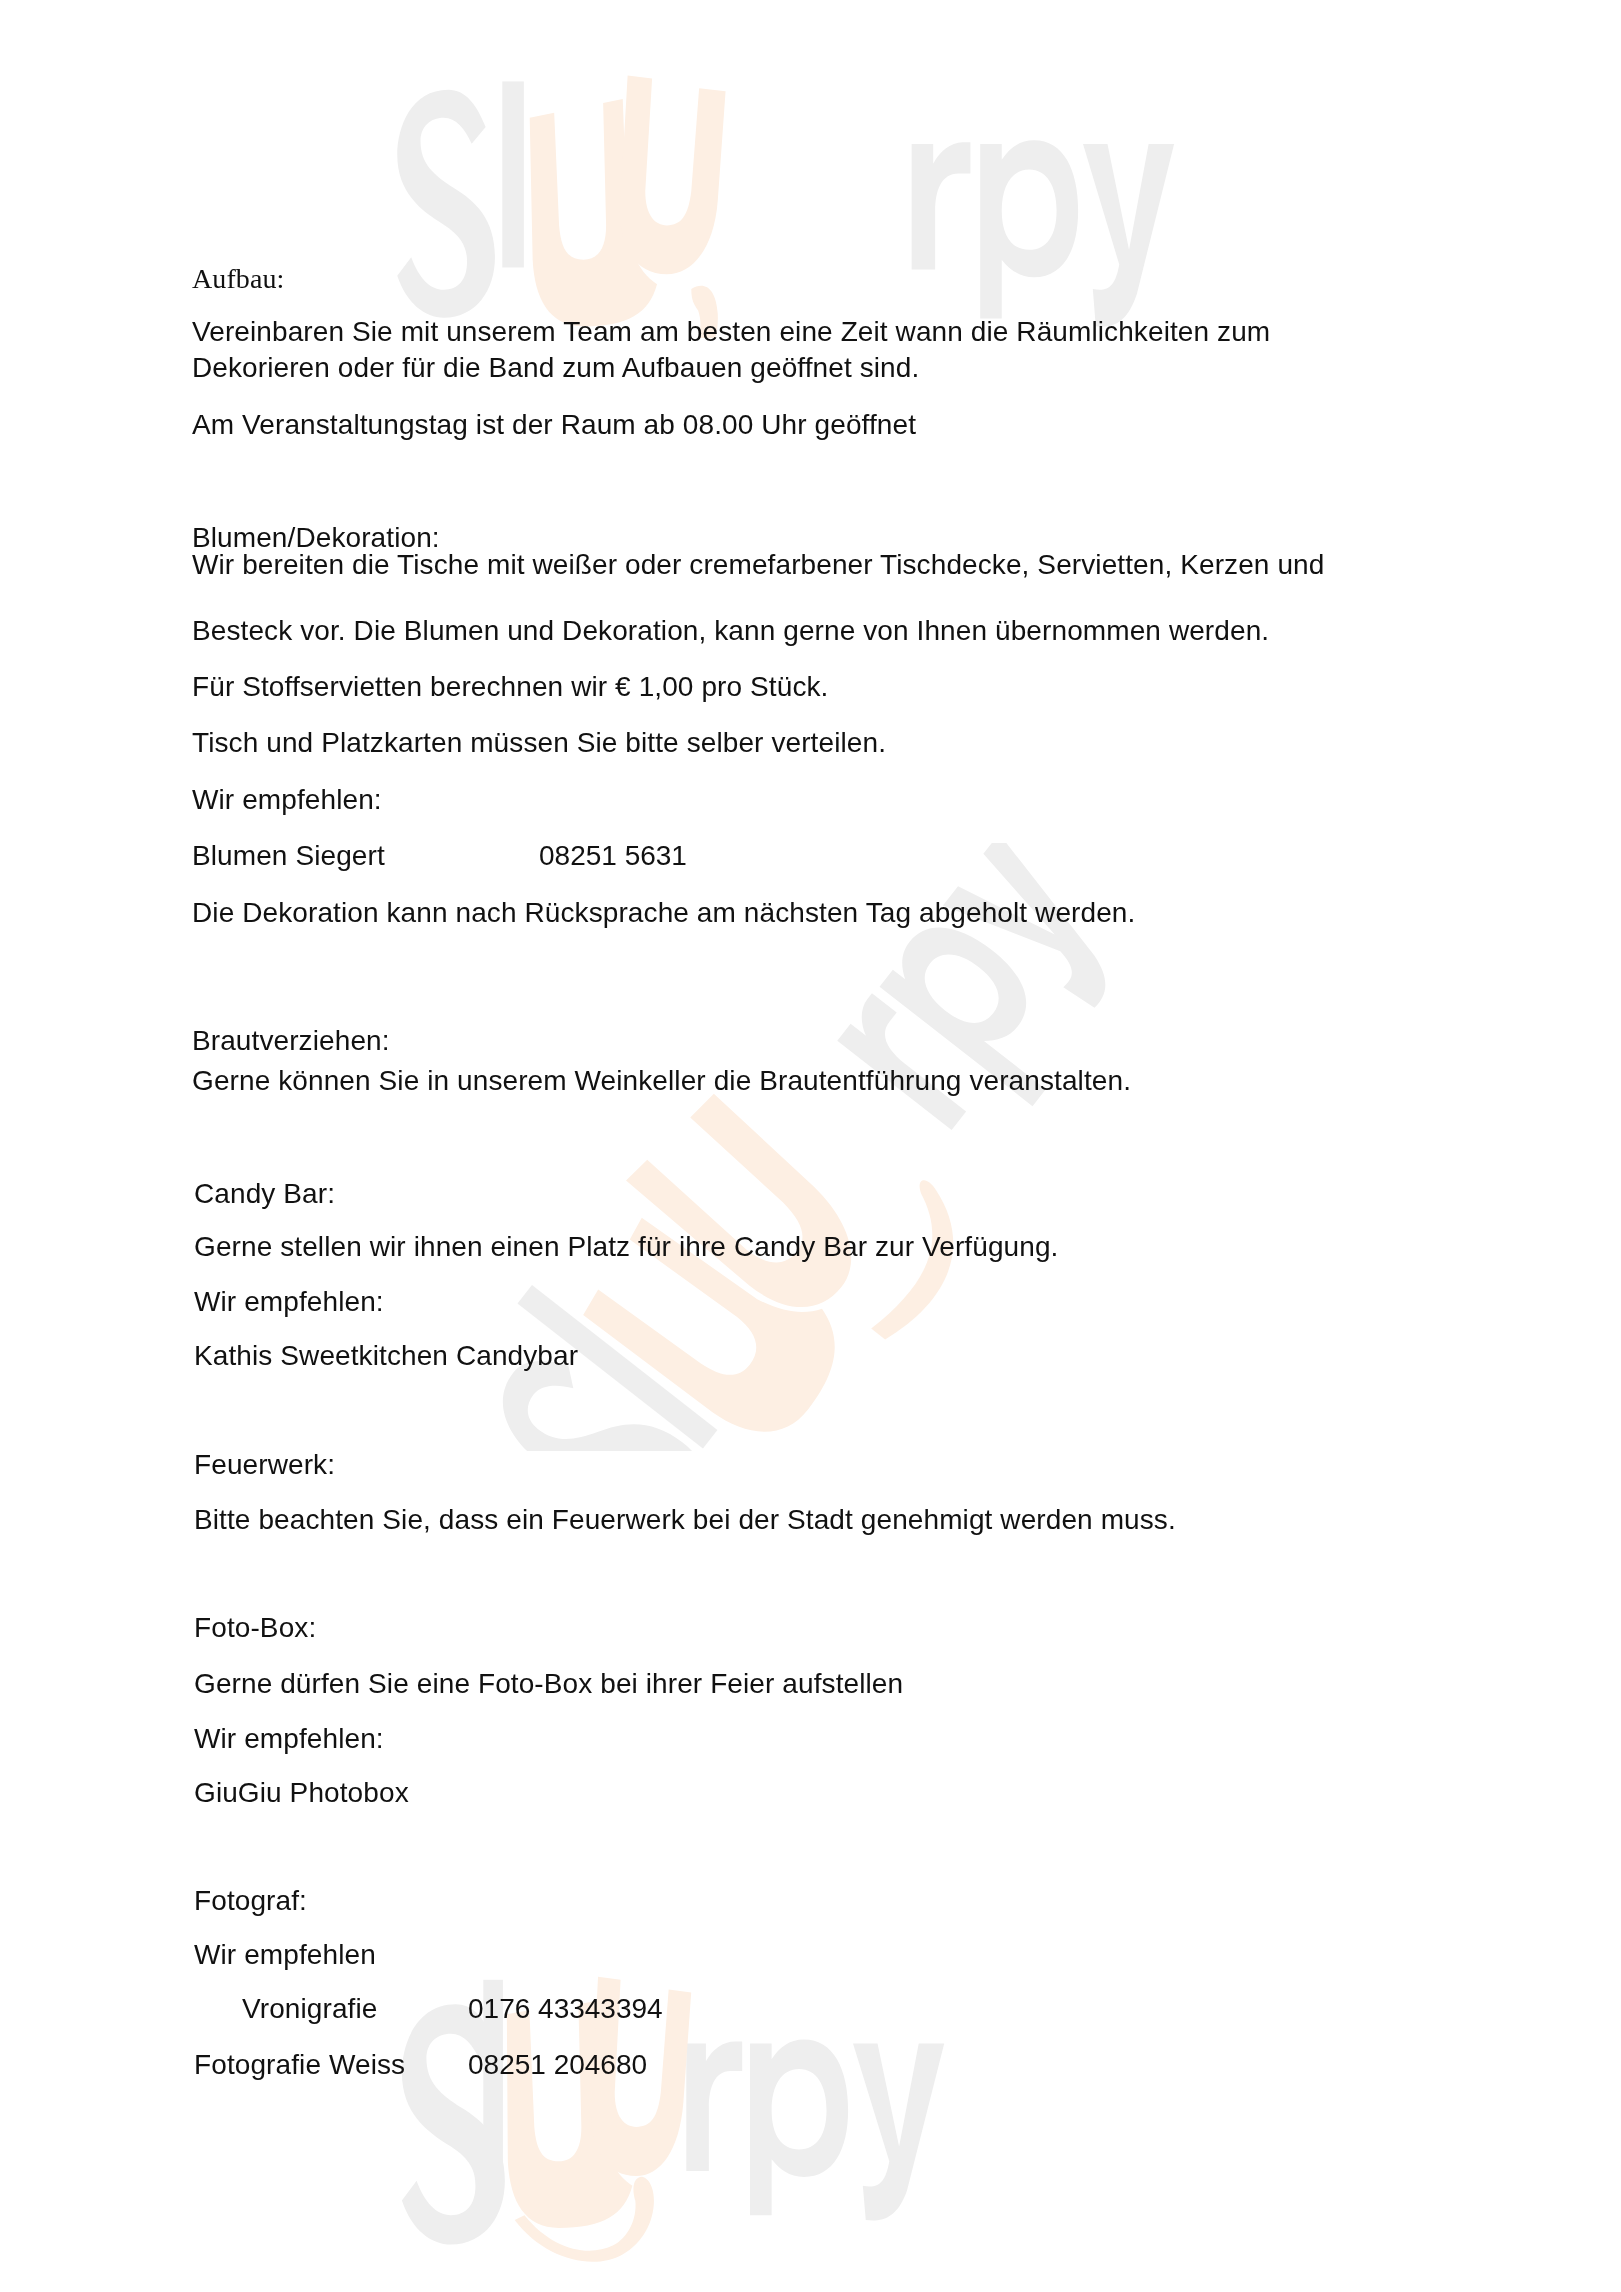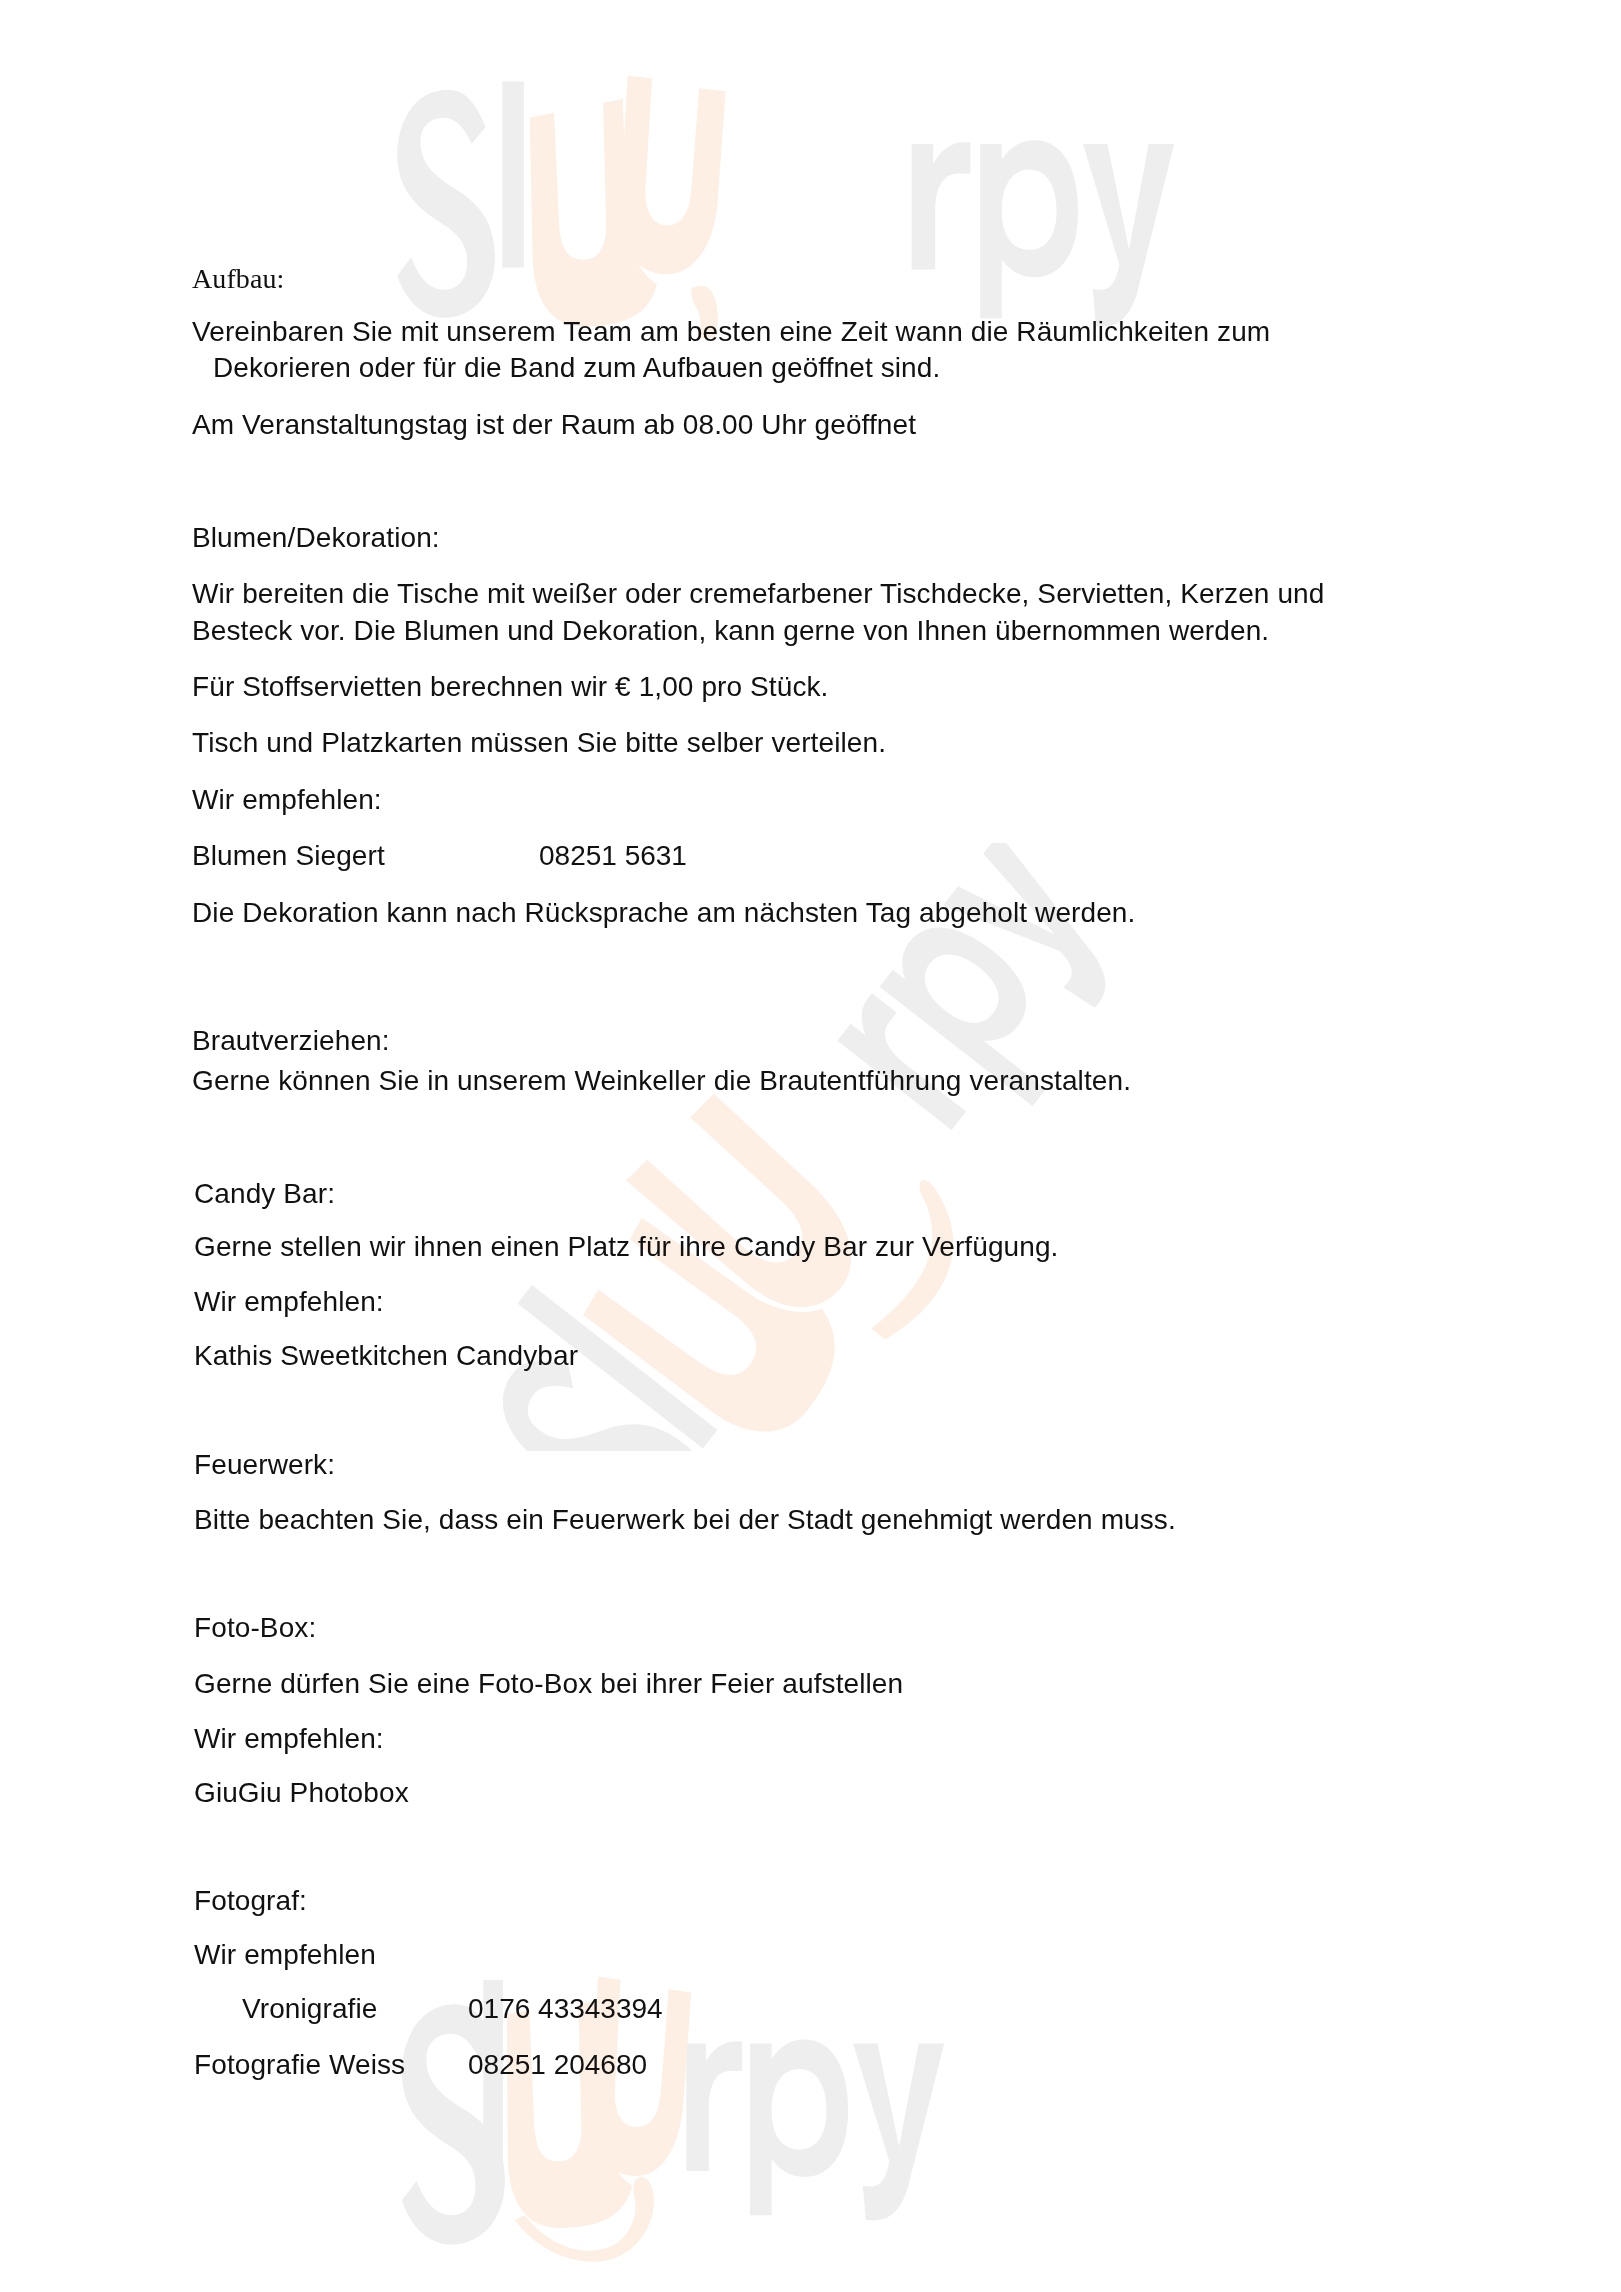--- a/index.html
+++ b/index.html
@@ -65,25 +65,25 @@
       <path d="M205 12 L228 15 L222 130 C222 155 232 165 244 165 C259 165 266 155 269 130 L277 25 L300 28 L292 140 C288 190 268 215 244 215 C214 215 198 190 198 150 Z"></path>
       <path d="M120 260 C150 300 200 312 230 295 C250 284 262 262 262 240 C262 225 255 215 248 216 C240 218 240 230 243 240 C245 258 236 278 220 286 C195 298 158 290 130 255 Z"></path>
     </g>
   </svg>
 </div>
 
 <div>
 
   <div class="line" style="top:262px;font-family:Liberation Serif, serif;">Aufbau:</div>
   <div class="line" style="top:315px;">Vereinbaren Sie mit unserem Team am besten eine Zeit wann die Räumlichkeiten zum</div>
-  <div class="line" style="top:351px;margin-left:21px;">Dekorieren oder für die Band zum Aufbauen geöffnet sind.</div>
+  <div class="line" style="top:351px;">Dekorieren oder für die Band zum Aufbauen geöffnet sind.</div>
   <div class="line" style="top:408px;">Am Veranstaltungstag ist der Raum ab 08.00 Uhr geöffnet</div>
 
   <div class="line" style="top:521px;">Blumen/Dekoration:</div>
-  <div class="line" style="top:577px;">Wir bereiten die Tische mit weißer oder cremefarbener Tischdecke, Servietten, Kerzen und</div>
+  <div class="line" style="top:548px;">Wir bereiten die Tische mit weißer oder cremefarbener Tischdecke, Servietten, Kerzen und</div>
   <div class="line" style="top:614px;">Besteck vor. Die Blumen und Dekoration, kann gerne von Ihnen übernommen werden.</div>
   <div class="line" style="top:670px;">Für Stoffservietten berechnen wir € 1,00 pro Stück.</div>
   <div class="line" style="top:726px;">Tisch und Platzkarten müssen Sie bitte selber verteilen.</div>
   <div class="line" style="top:783px;">Wir empfehlen:</div>
   <div class="line" style="top:839px;">Blumen Siegert</div>
   <div class="col2" style="left:533px; top:839px;margin-left:6px;">08251 5631</div>
   <div class="line" style="top:896px;">Die Dekoration kann nach Rücksprache am nächsten Tag abgeholt werden.</div>
 
   <div class="line" style="top:1009px;margin-top:15px;">Brautverziehen:</div>
   <div class="line" style="top:1064px;">Gerne können Sie in unserem Weinkeller die Brautentführung veranstalten.</div>

